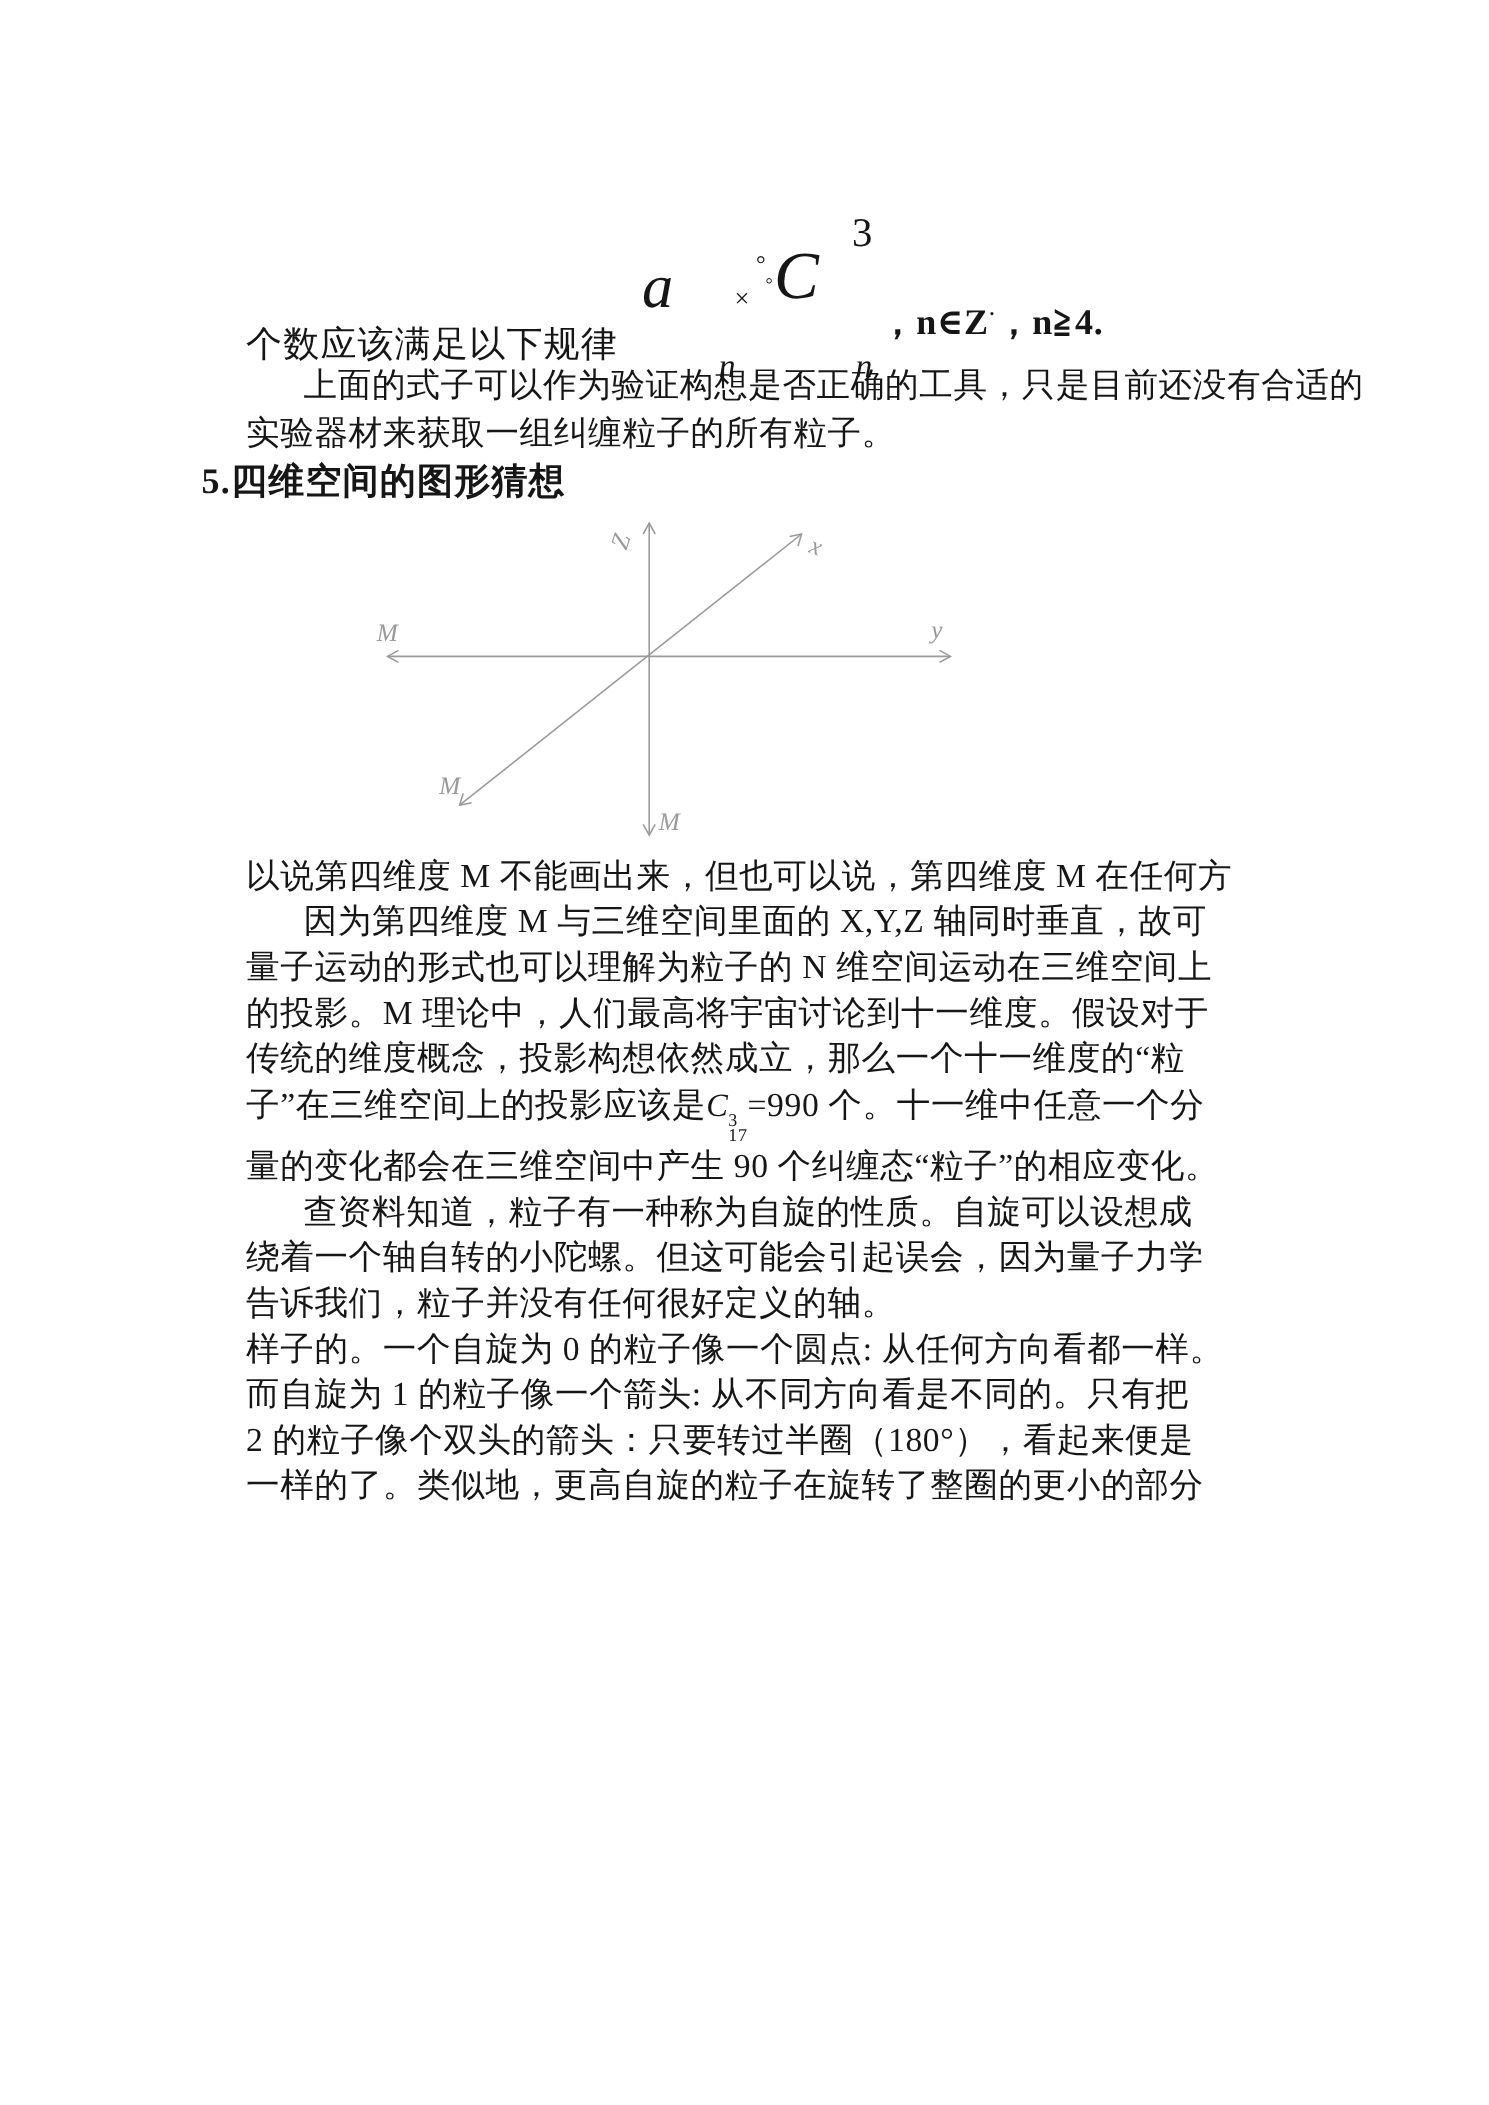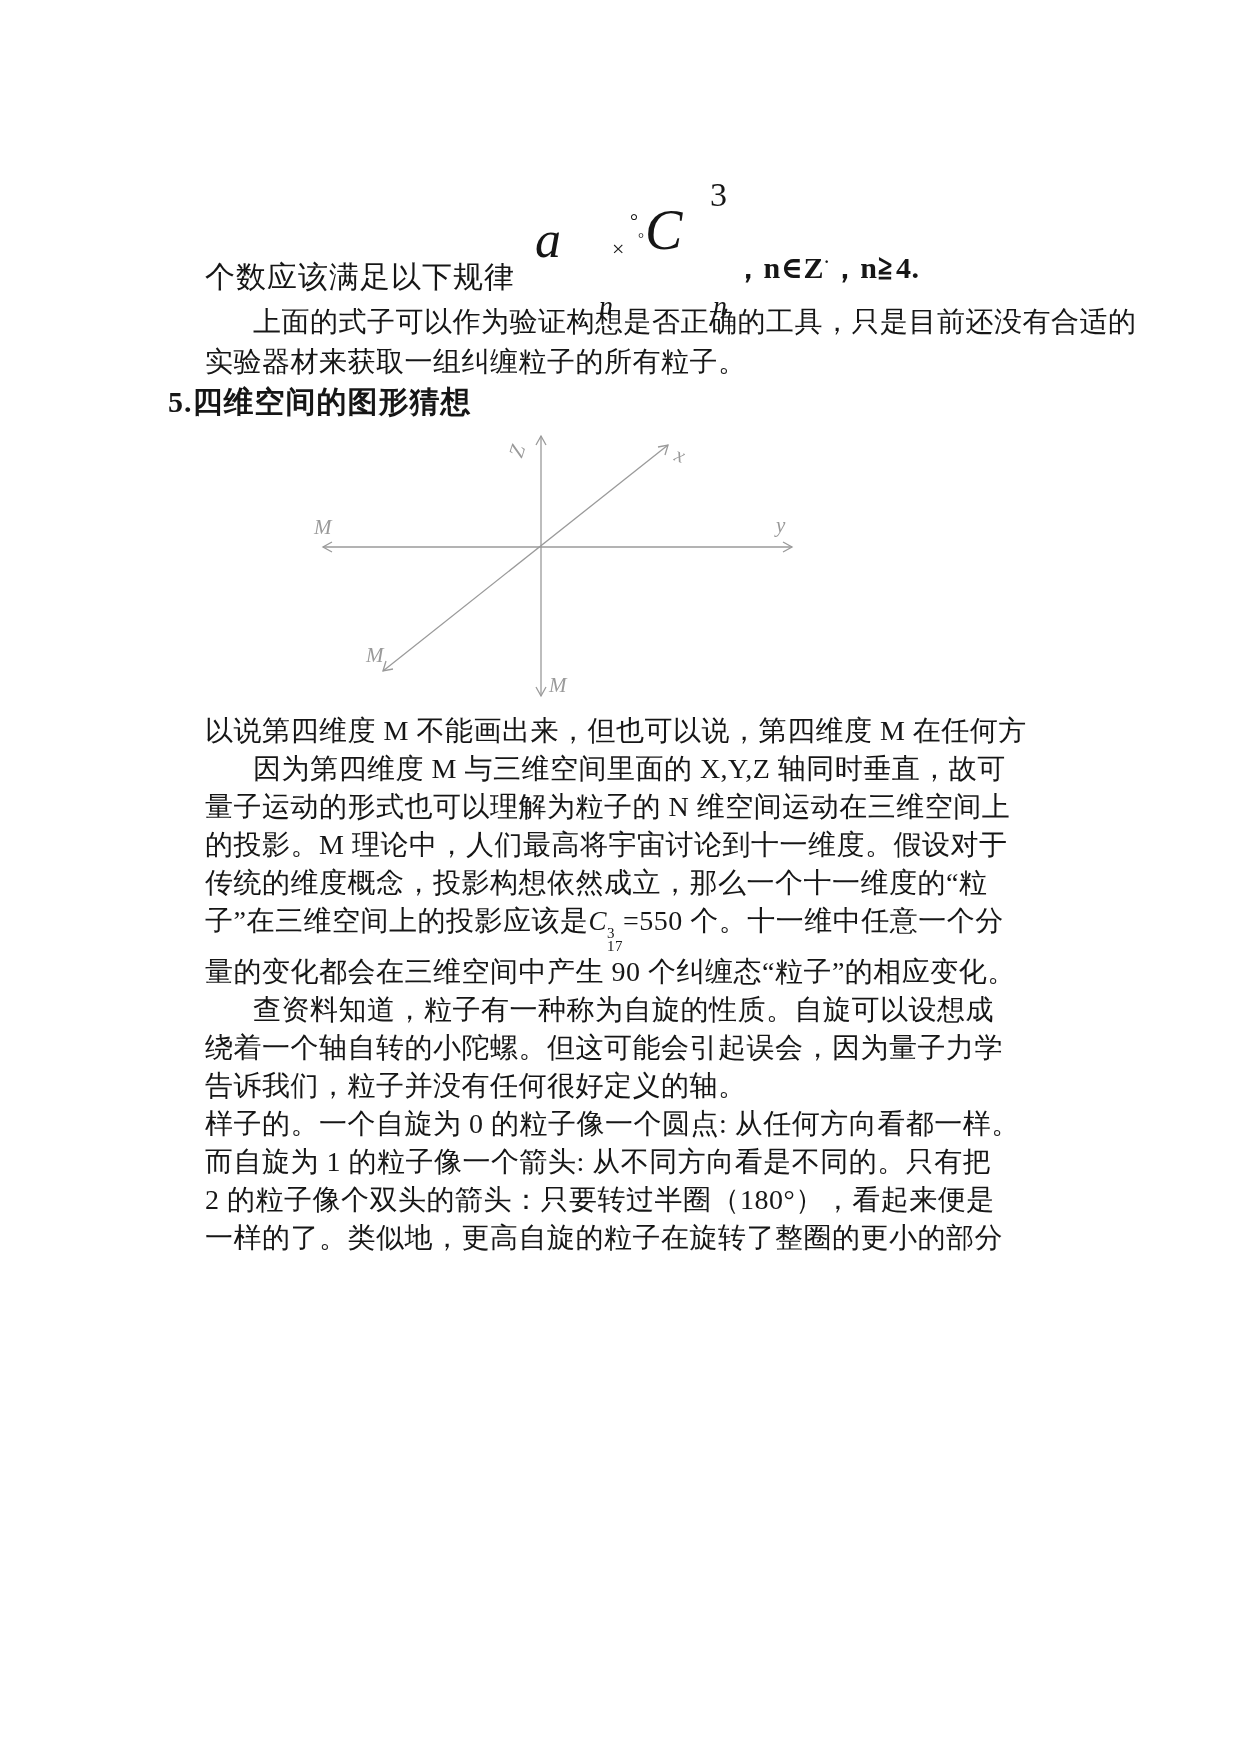--- a/index.html
+++ b/index.html
@@ -10,21 +10,21 @@
     font-family:"Liberation Serif","DejaVu Serif",serif;
     color:#161616;overflow:hidden;
   }
   .content{position:absolute;left:205px;top:0;width:870px;}
   .line{font-size:28px;line-height:38px;white-space:nowrap;letter-spacing:0.5px;}
   .p1 .line{line-height:40px;}
   .ind{padding-left:48px;}
   .heading{font-size:30px;font-weight:bold;line-height:40px;margin-left:-37px;letter-spacing:1px;white-space:nowrap;}
   
   .formula-block{position:relative;height:112px;margin-top:190px;}
-  .fb-intro{position:absolute;left:0;top:67px;font-size:30px;letter-spacing:1px;white-space:nowrap;}
+  .fb-intro{position:absolute;left:0;top:77px;font-size:30px;letter-spacing:1px;white-space:nowrap;}
   .fb-a{position:absolute;left:330px;top:20px;font-size:52px;font-style:italic;}
   .fb-sub1{position:absolute;left:394px;top:100px;font-size:28px;font-style:italic;}
   .fb-times{position:absolute;left:407px;top:46px;font-size:22px;}
   .fb-ring1{position:absolute;left:425px;top:20px;font-size:20px;}
   .fb-ring2{position:absolute;left:433px;top:40px;font-size:15px;}
   .fb-C{position:absolute;left:440px;top:8px;font-size:56px;font-style:italic;}
   .fb-sup{position:absolute;left:505px;top:-14px;font-size:34px;}
   .fb-sub2{position:absolute;left:508px;top:100px;font-size:28px;font-style:italic;}
   .fb-tail{position:absolute;left:528px;top:58px;font-size:30px;font-weight:bold;white-space:nowrap;letter-spacing:0.5px;}
   .fb-tail sup{font-size:16px;}
@@ -89,21 +89,21 @@
 
     <div class="para">
       <div class="line">以说第四维度 M 不能画出来，但也可以说，第四维度 M 在任何方</div>
       <div class="line ind">因为第四维度 M 与三维空间里面的 X,Y,Z 轴同时垂直，故可</div>
       <div class="line">量子运动的形式也可以理解为粒子的 N 维空间运动在三维空间上</div>
       <div class="line">的投影。M 理论中，人们最高将宇宙讨论到十一维度。假设对于</div>
       <div class="line">传统的维度概念，投影构想依然成立，那么一个十一维度的“粒</div>
       <div class="line"><span>子”在三维空间上的投影应该是</span><span class="ilc">C</span><span class="ilstack">
             <span>3</span>
             <span>17</span>
-          </span><span>=550</span><span> 个。十一维中任意一个分</span></div>
+          </span><span>=990</span><span> 个。十一维中任意一个分</span></div>
       <div class="line">量的变化都会在三维空间中产生 90 个纠缠态“粒子”的相应变化。</div>
     </div>
 
 
 
     <div class="para">
       <div class="line ind">查资料知道，粒子有一种称为自旋的性质。自旋可以设想成</div>
       <div class="line">绕着一个轴自转的小陀螺。但这可能会引起误会，因为量子力学</div>
       <div class="line">告诉我们，粒子并没有任何很好定义的轴。</div>
     </div>

